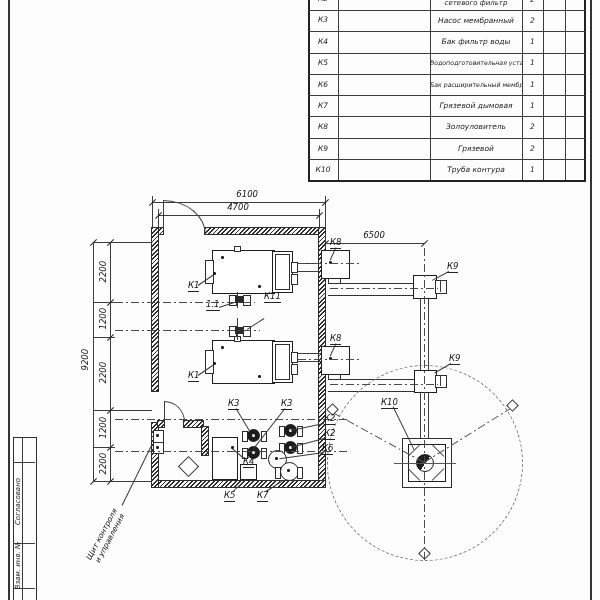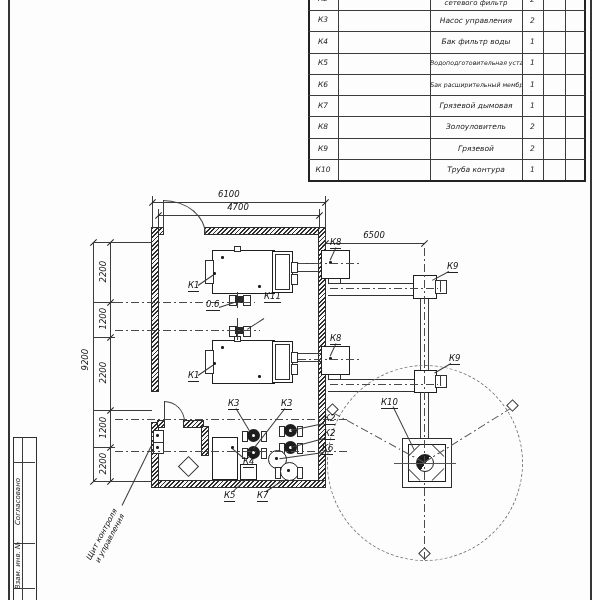--- a/index.html
+++ b/index.html
@@ -55,21 +55,21 @@
     <div class="hl" style="left:308px;top:116px;width:277px"></div>
     <div class="hl" style="left:308px;top:138px;width:277px"></div>
     <div class="hl" style="left:308px;top:159px;width:277px"></div>
     <div class="ab" style="left:308px;top:180px;width:277px;height:2px;background:#222"></div>
 
     <div class="tcell" style="left:308px;top:-5px;width:30px">К2</div>
     <div class="tcell" style="left:430px;top:0px;width:92px;font-size:7px">сетевого фильтр</div>
     <div class="tcell" style="left:522px;top:-4px;width:21px">2</div>
 
     <div class="tcell" style="left:308px;top:16px;width:30px">К3</div>
-    <div class="tcell" style="left:430px;top:17px;width:92px">Насос управления</div>
+    <div class="tcell" style="left:430px;top:17px;width:92px">Насос мембранный</div>
     <div class="tcell" style="left:522px;top:17px;width:21px">2</div>
 
     <div class="tcell" style="left:308px;top:38px;width:30px">К4</div>
     <div class="tcell" style="left:430px;top:38px;width:92px">Бак фильтр воды</div>
     <div class="tcell" style="left:522px;top:38px;width:21px">1</div>
 
     <div class="tcell" style="left:308px;top:59px;width:30px">К5</div>
     <div class="tcell" style="left:430px;top:60px;width:92px;font-size:6.2px">Водоподготовительная установка</div>
     <div class="tcell" style="left:522px;top:59px;width:21px">1</div>
 
@@ -246,21 +246,21 @@
   <div class="vdd" style="left:424px;top:248px;height:312px"></div>
   <div class="hl" style="left:394px;top:463px;width:62px;background:#555"></div>
 
   <div class="vl" style="left:152px;top:196px;height:32px"></div>
   <div class="vl" style="left:325px;top:196px;height:32px"></div>
   <div class="vl" style="left:158px;top:209px;height:19px"></div>
   <div class="vl" style="left:319px;top:209px;height:19px"></div>
   <div class="hl" style="left:152px;top:202px;width:173px"></div>
   <div class="tk" style="left:148px;top:202px"></div>
     <div class="tk" style="left:321px;top:202px"></div>
-  <div class="lbl" style="left:218px;top:190px;width:40px;text-align:left">6100</div>
+  <div class="lbl" style="left:218px;top:190px;width:40px;text-align:right">6100</div>
   <div class="hl" style="left:158px;top:215px;width:161px"></div>
   <div class="tk" style="left:154px;top:215px"></div>
     <div class="tk" style="left:315px;top:215px"></div>
   <div class="lbl" style="left:218px;top:203px;width:40px;text-align:center">4700</div>
 
   <div class="vl" style="left:325px;top:233px;height:15px"></div>
   <div class="hl" style="left:325px;top:243px;width:99px"></div>
   <div class="tk" style="left:321px;top:243px"></div>
     <div class="tk" style="left:420px;top:243px"></div>
   <div class="lbl" style="left:352px;top:231px;width:44px;text-align:center">6500</div>
@@ -290,21 +290,21 @@
 
   <div class="ln" style="left:198px;top:285px;width:19px;transform:rotate(-34.5deg)"></div>
   <div class="d2" style="left:213px;top:272px"></div>
   <div class="lbl und" style="left:188px;top:281px">К1</div>
 
   <div class="ln" style="left:198px;top:375px;width:19px;transform:rotate(-34.5deg)"></div>
   <div class="d2" style="left:213px;top:362px"></div>
   <div class="lbl und" style="left:188px;top:371px">К1</div>
 
   <div class="ln" style="left:219px;top:307px;width:16px;transform:rotate(-18deg)"></div>
-  <div class="lbl und" style="left:206px;top:300px">0.6</div>
+  <div class="lbl und" style="left:206px;top:300px">1.1</div>
 
   <div class="ln" style="left:264px;top:318px;width:20px;transform:rotate(147deg)"></div>
   <div class="lbl und" style="left:264px;top:292px">К11</div>
 
   <div class="ln" style="left:336px;top:247px;width:14px;transform:rotate(115deg)"></div>
   <div class="lbl und" style="left:330px;top:238px">К8</div>
 
   <div class="ln" style="left:336px;top:343px;width:14px;transform:rotate(115deg)"></div>
   <div class="lbl und" style="left:330px;top:334px">К8</div>
 

